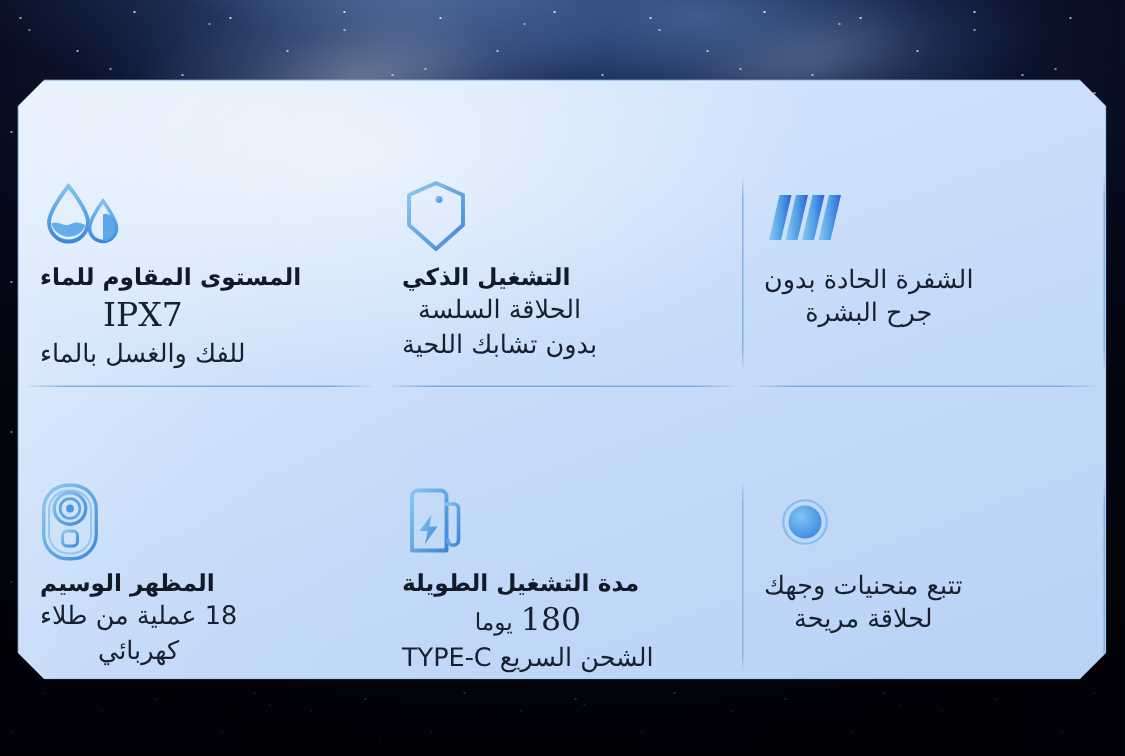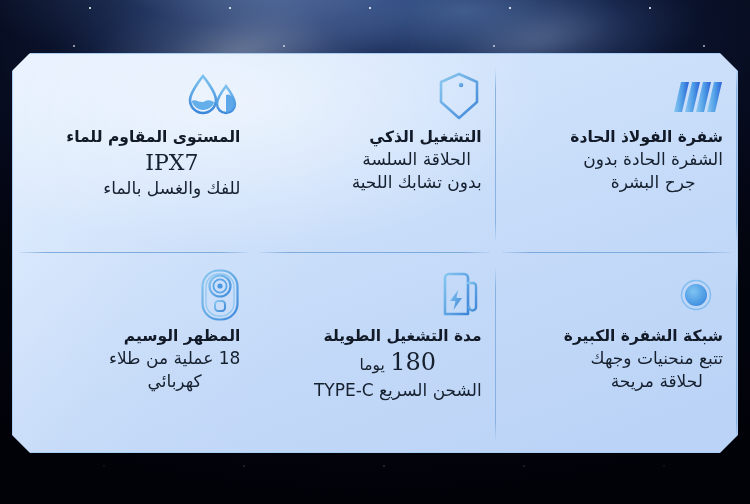--- a/index.html
+++ b/index.html
@@ -113,23 +113,24 @@
     background: linear-gradient(115deg, rgba(255,255,255,.30) 0%, rgba(255,255,255,.06) 26%, rgba(255,255,255,0) 46%);
     pointer-events: none;
   }
 
   .cell {
     position: relative;
     padding: 14px 14px 10px;
     box-sizing: border-box;
     display: flex;
     flex-direction: column;
-    align-items: flex-start;
+    align-items: flex-end;
     text-align: center;
     z-index: 1;
+    margin-top: 48px;
   }
   
   .cell.col-mid::before,
   .cell.col-start::before {
     content: "";
     position: absolute;
     top: 14px;
     bottom: 10px;
     width: 1px;
     background: linear-gradient(to bottom, rgba(140,180,225,0) 0%, rgba(125,170,220,.85) 12%, rgba(125,170,220,.85) 88%, rgba(140,180,225,0) 100%);
@@ -175,21 +176,21 @@
   .sub .latin {
     font-family: "DejaVu Serif", "Liberation Serif", serif;
     font-size: 22px;
   }
   .sub .num-bold {
     font-weight: normal;
     font-size: 15.5px;
   }
   .sub .big-num {
     font-family: "DejaVu Serif", "Liberation Serif", serif;
-    font-size: 24px;
+    font-size: 21px;
   }
   .sub-line { display: block; }
 </style>
 </head>
 <body>
 
 <div id="stage">
   <div class="stars a"></div>
   <div class="stars b"></div>
   <div class="nebula"></div>
@@ -209,21 +210,20 @@
             </linearGradient>
           </defs>
           <g fill="url(#gBlade)">
             <polygon points="10,6 18,6 11,36 3,36"></polygon>
             <polygon points="21,6 29,6 22,36 14,36"></polygon>
             <polygon points="32,6 40,6 33,36 25,36"></polygon>
             <polygon points="43,6 51,6 44,36 36,36"></polygon>
           </g>
         </svg>
       </div>
-      <div class="head">شفرة الفولاذ الحادة</div>
       <div class="sub">
         <span class="sub-line">الشفرة الحادة بدون</span>
         <span class="sub-line">جرح البشرة</span>
       </div>
     </div>
 
     <div class="cell row-top col-mid">
       <div class="icon-wrap">
         <svg width="46" height="50" viewBox="0 0 46 50" aria-hidden="true">
           <defs>
@@ -320,21 +320,20 @@
             <line x1="27" y1="2.5" x2="27" y2="11" transform="rotate(310 27 27)"></line>
             <line x1="27" y1="2.5" x2="27" y2="11" transform="rotate(320 27 27)"></line>
             <line x1="27" y1="2.5" x2="27" y2="11" transform="rotate(330 27 27)"></line>
             <line x1="27" y1="2.5" x2="27" y2="11" transform="rotate(340 27 27)"></line>
             <line x1="27" y1="2.5" x2="27" y2="11" transform="rotate(350 27 27)"></line>
           </g>
           <circle cx="27" cy="27" r="14.5" fill="none" stroke="#6fb6ee" stroke-width="1.4" opacity=".8"></circle>
           <circle cx="27" cy="27" r="11" fill="url(#gMeshCore)"></circle>
         </svg>
       </div>
-      <div class="head">شبكة الشفرة الكبيرة</div>
       <div class="sub">
         <span class="sub-line">تتبع منحنيات وجهك</span>
         <span class="sub-line">لحلاقة مريحة</span>
       </div>
     </div>
 
     <div class="cell col-mid">
       <div class="icon-wrap">
         <svg width="44" height="50" viewBox="0 0 44 50" aria-hidden="true">
           <defs>

